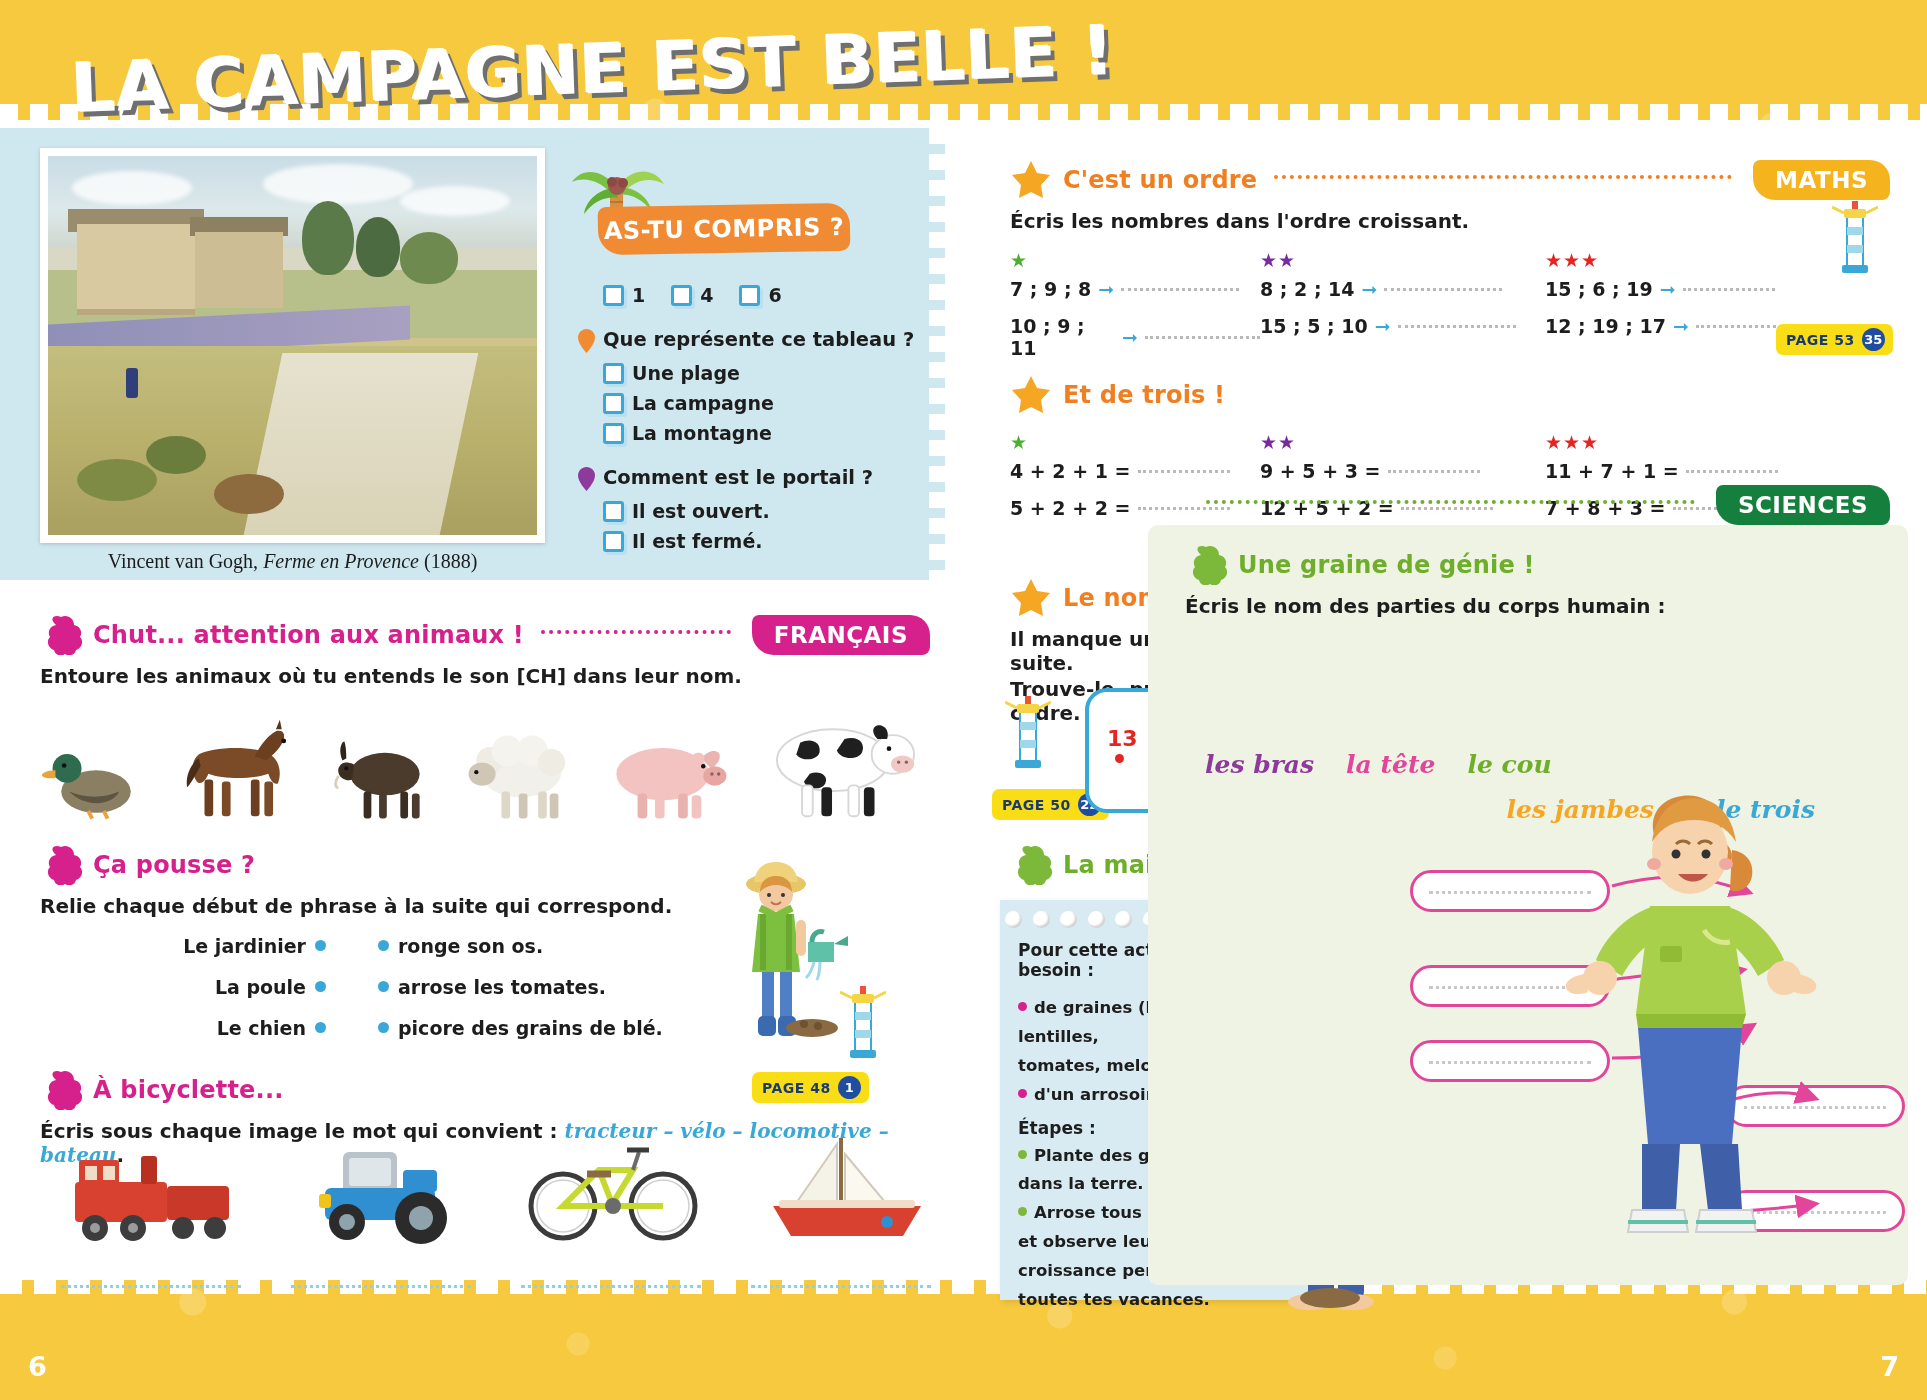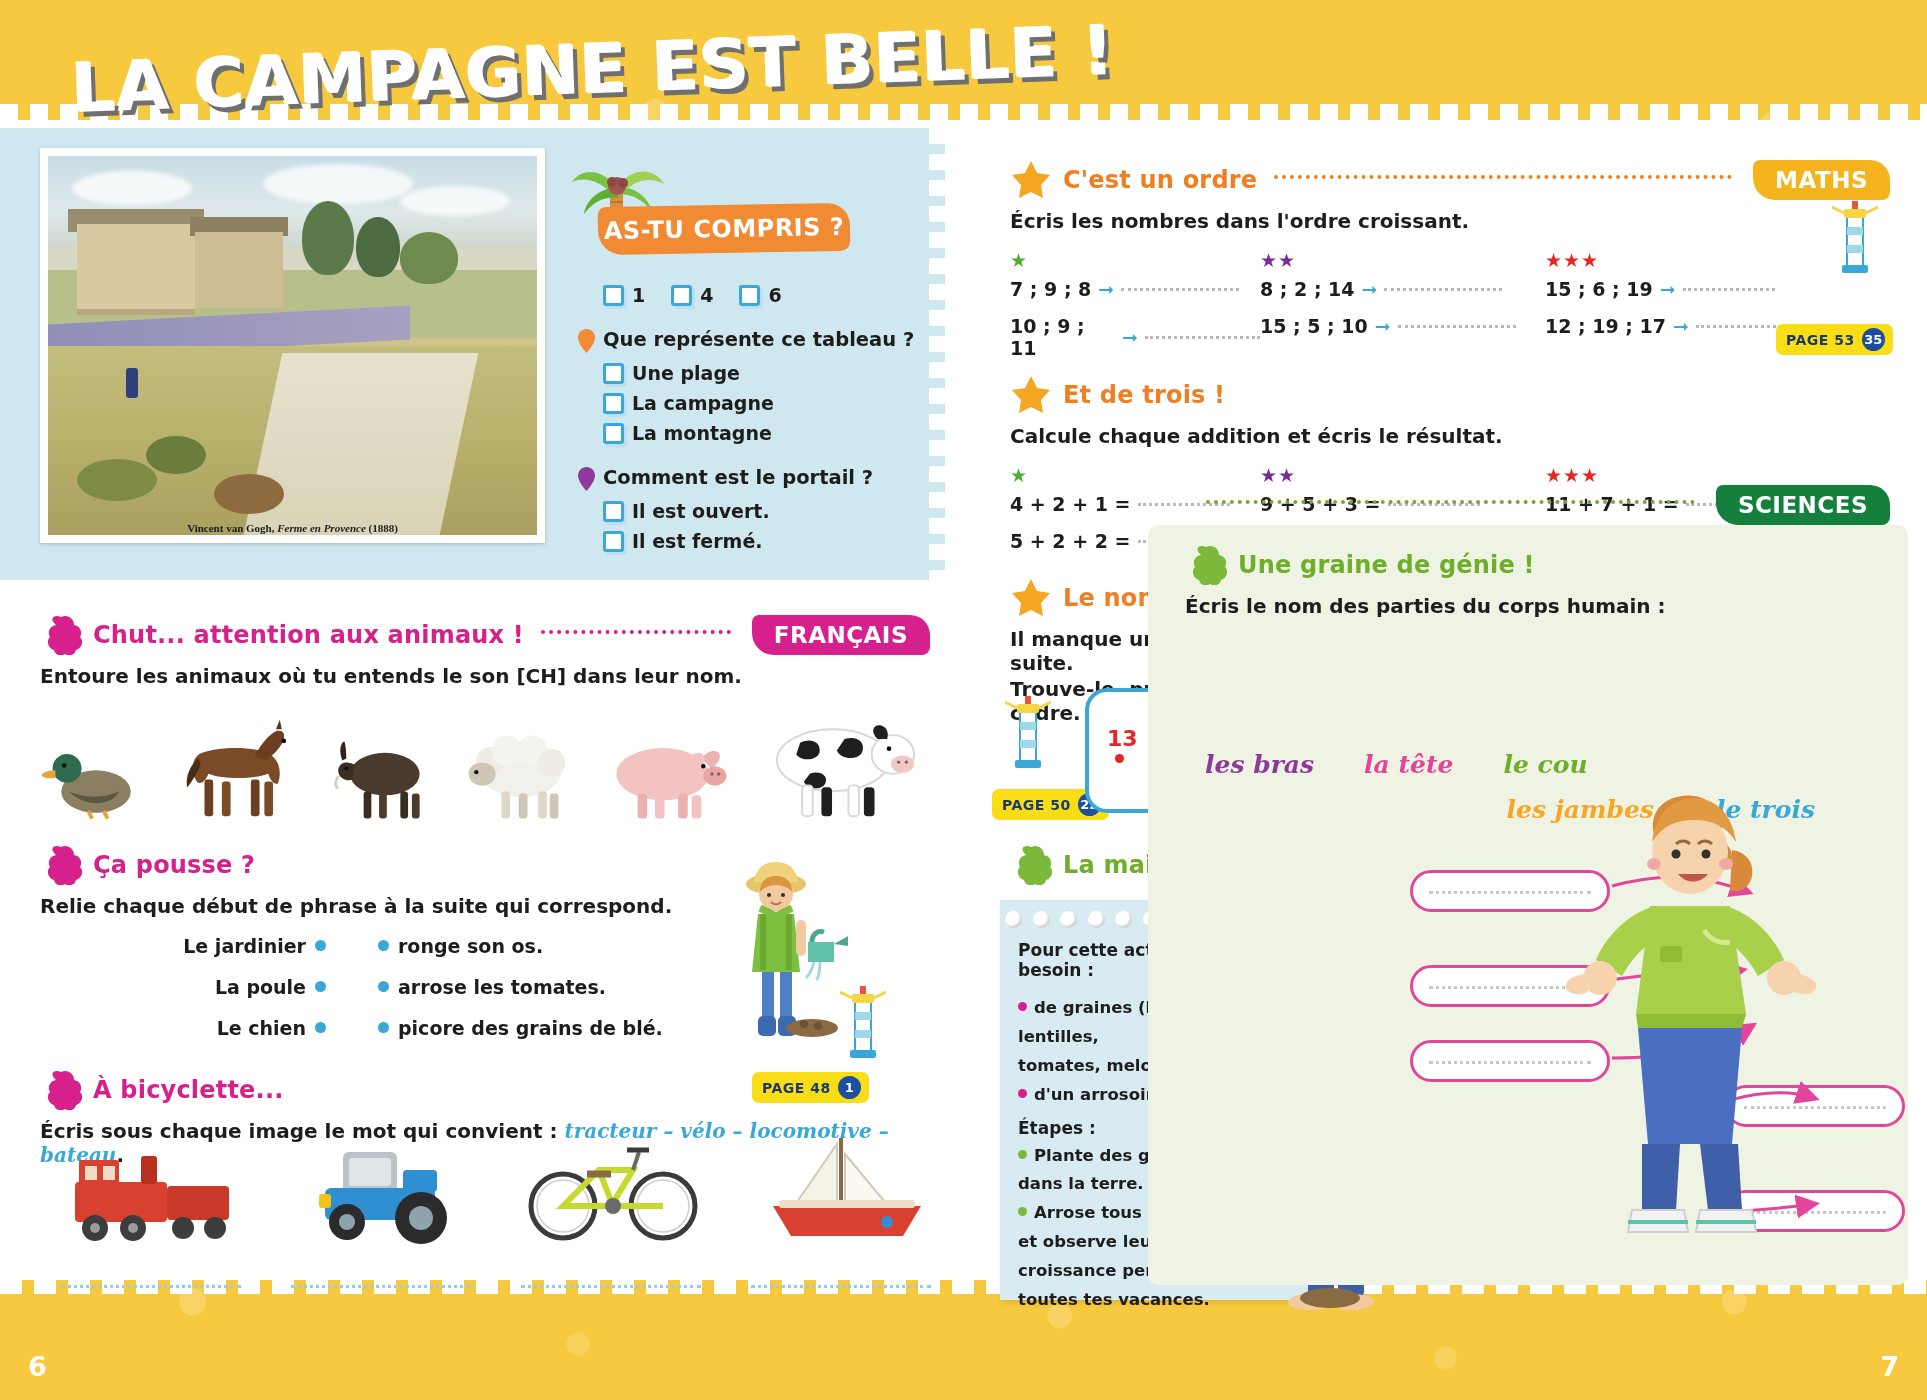--- a/index.html
+++ b/index.html
@@ -82,23 +82,23 @@
   .p-tree { background:#5b7a4a; border-radius:50% 50% 46% 46%; }
   .p-wall { left:0; top:42%; width:74%; height:9%;
      background: linear-gradient(90deg,#8f8fb8,#a8a0c0); transform: skewY(-3deg); }
   .p-field { left:0; top:50%; width:100%; height:50%;
      background: linear-gradient(180deg,#c3bd7e,#b9b06c 50%,#a9a061); }
   .p-path { left:44%; top:52%; width:40%; height:48%;
      background: linear-gradient(180deg,#e6e2cf,#d9d3b6); transform: skewX(-12deg); }
   .p-person { left:16%; top:56%; width:12px; height:30px; background:#2f3f7a; border-radius:3px;}
   .p-bush { background:#6b7d3c; border-radius:50%; }
   .caption {
-    position: absolute; left: 40px; top: 522px; width: 505px;
+    position: absolute; left: 40px; top: 550px; width: 505px;
     text-align: center; font-family: "Liberation Serif", serif;
-    font-size: 11px; color: #1c1c1c; font-weight: bold;
+    font-size: 20px; color: #1c1c1c;
   }
   .caption i { font-style: italic; }
 
   
   .astu-banner {
     position: absolute; left: 598px; top: 205px; width: 252px; height: 48px;
     background: #f08b33; border-radius: 8px 22px 10px 24px;
     display:flex; align-items:center; justify-content:center;
     transform: rotate(-1deg);
   }
@@ -680,21 +680,20 @@
   </div>
 
   <div class="ex" style="left:1010px;top:375px;width:880px;">
     <div class="ex-head">
       <svg class="badge-flower" viewBox="0 0 42 40">
         <path d="M21 1l6 12 13 2-9 10 2 13-12-6-12 6 2-13-9-10 13-2z" fill="#f5a623"></path>
       </svg>
 
       <span class="ex-title orange">Et de trois !</span>
     </div>
-    <div class="ex-sub">Calcule chaque addition et écris le résultat.</div>
     <div class="num-row" style="margin-top:16px;">
       <div class="num-col">
         <div class="stars" style="color:#4caf2f">★</div>
         <div class="eq">
             <span>4 + 2 + 1 =</span>
             <span class="blankline sm"></span>
           </div>
         <div class="eq">
             <span>5 + 2 + 2 =</span>
             <span class="blankline sm"></span>
@@ -865,21 +864,21 @@
     <div class="ex-head">
       <svg class="badge-flower" viewBox="0 0 42 40">
         <path d="M21 2c6-3 13 1 13 8 6 1 9 7 6 12 4 4 2 11-4 13-1 5-7 7-11 4-4 3-10 1-11-4-6-2-8-9-4-13-3-5 0-11 6-12C8 3 15-1 21 2z" fill="#7cb93a"></path>
       </svg>
 
       <span class="ex-title green">Une graine de génie !</span>
     </div>
     <div class="ex-sub">Écris le nom des parties du corps humain :</div>
   </div>
 
-  <div style="position:absolute;left:1205px;top:750px;width:620px;display:flex;gap:50px;">
+  <div style="position:absolute;left:1205px;top:750px;width:620px;display:flex;gap:32px;">
     <span class="bodyword" style="color:#8e3a9c">les bras</span>
     <span class="bodyword" style="color:#e2469b">la tête</span>
     <span class="bodyword" style="color:#6fae2a">le cou</span>
   </div>
   <div style="position:absolute;left:1255px;top:795px;width:560px;display:flex;gap:62px;justify-content:flex-end;">
     <span class="bodyword" style="color:#f5a623">les jambes</span>
     <span class="bodyword" style="color:#3aa8d6">le trois</span>
   </div>
 
   <div class="callout" style="left:1410px;top:870px;width:200px;"></div>

